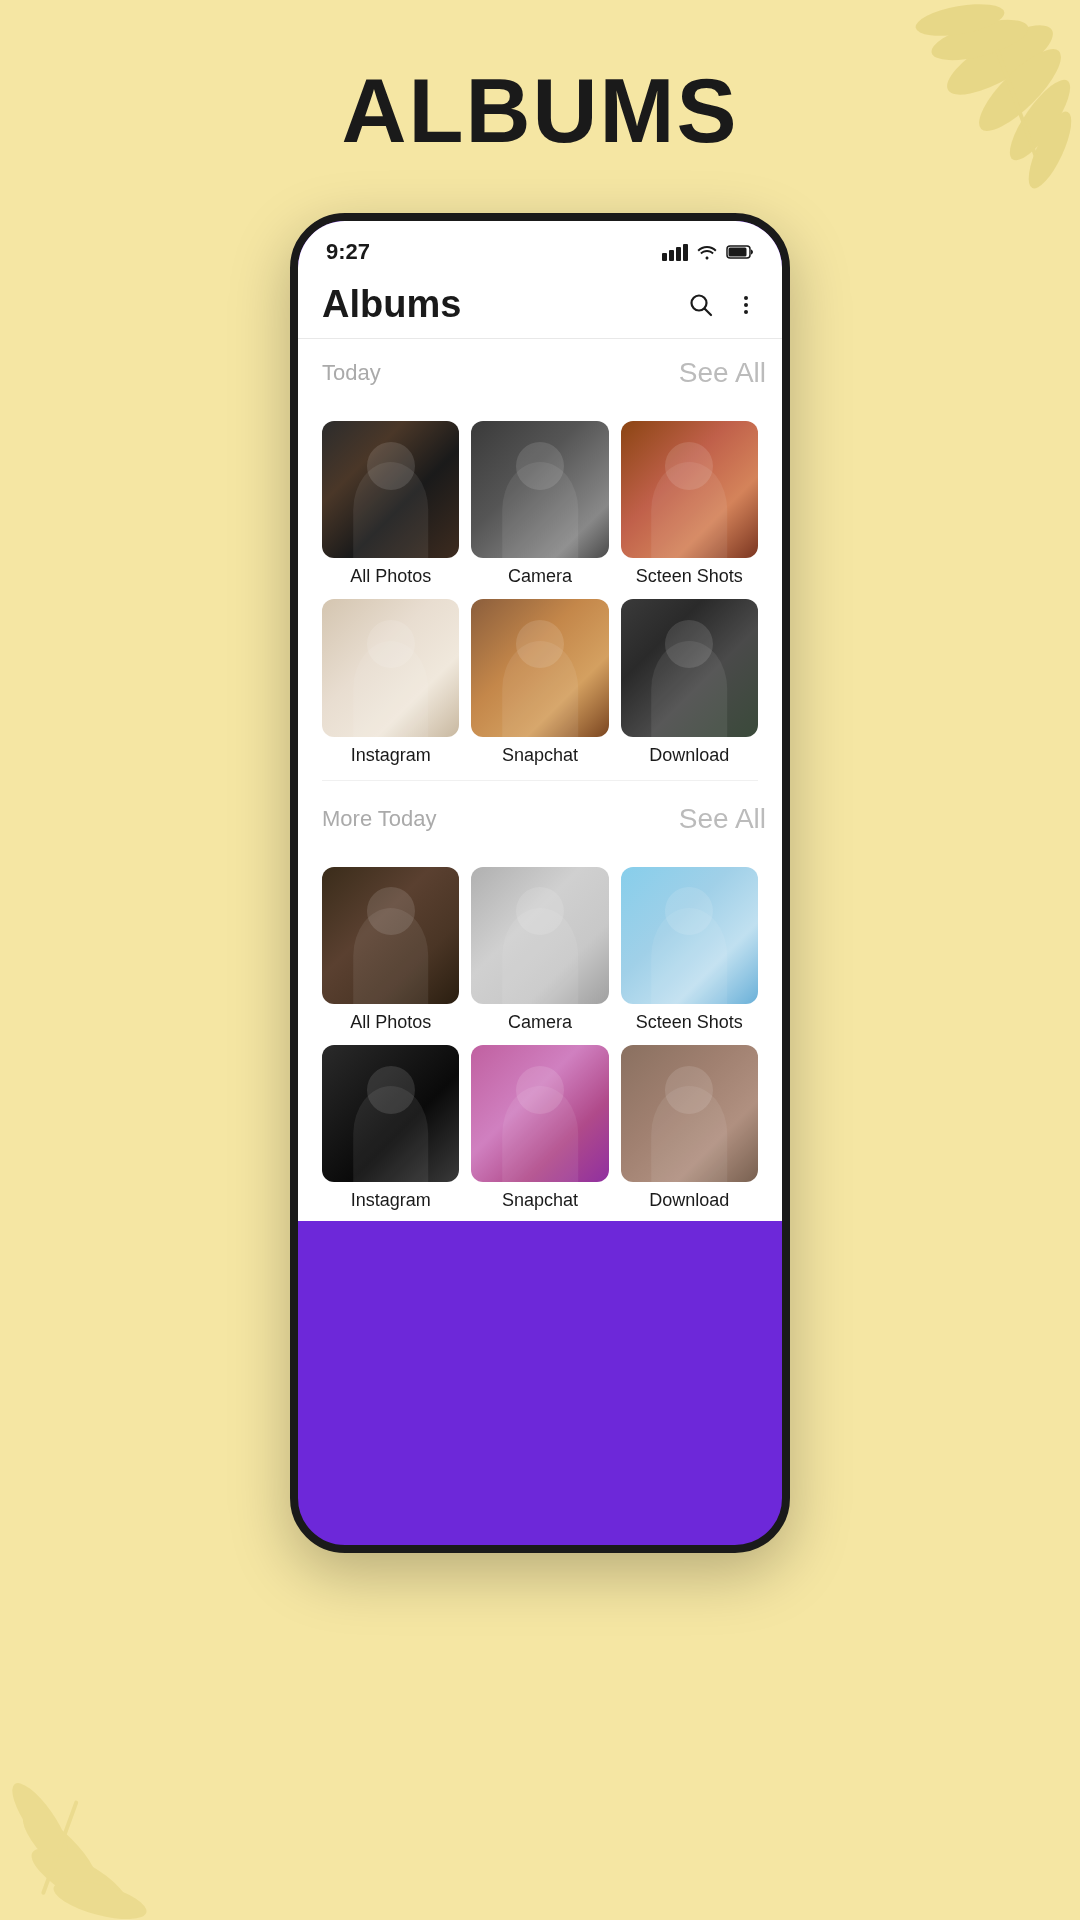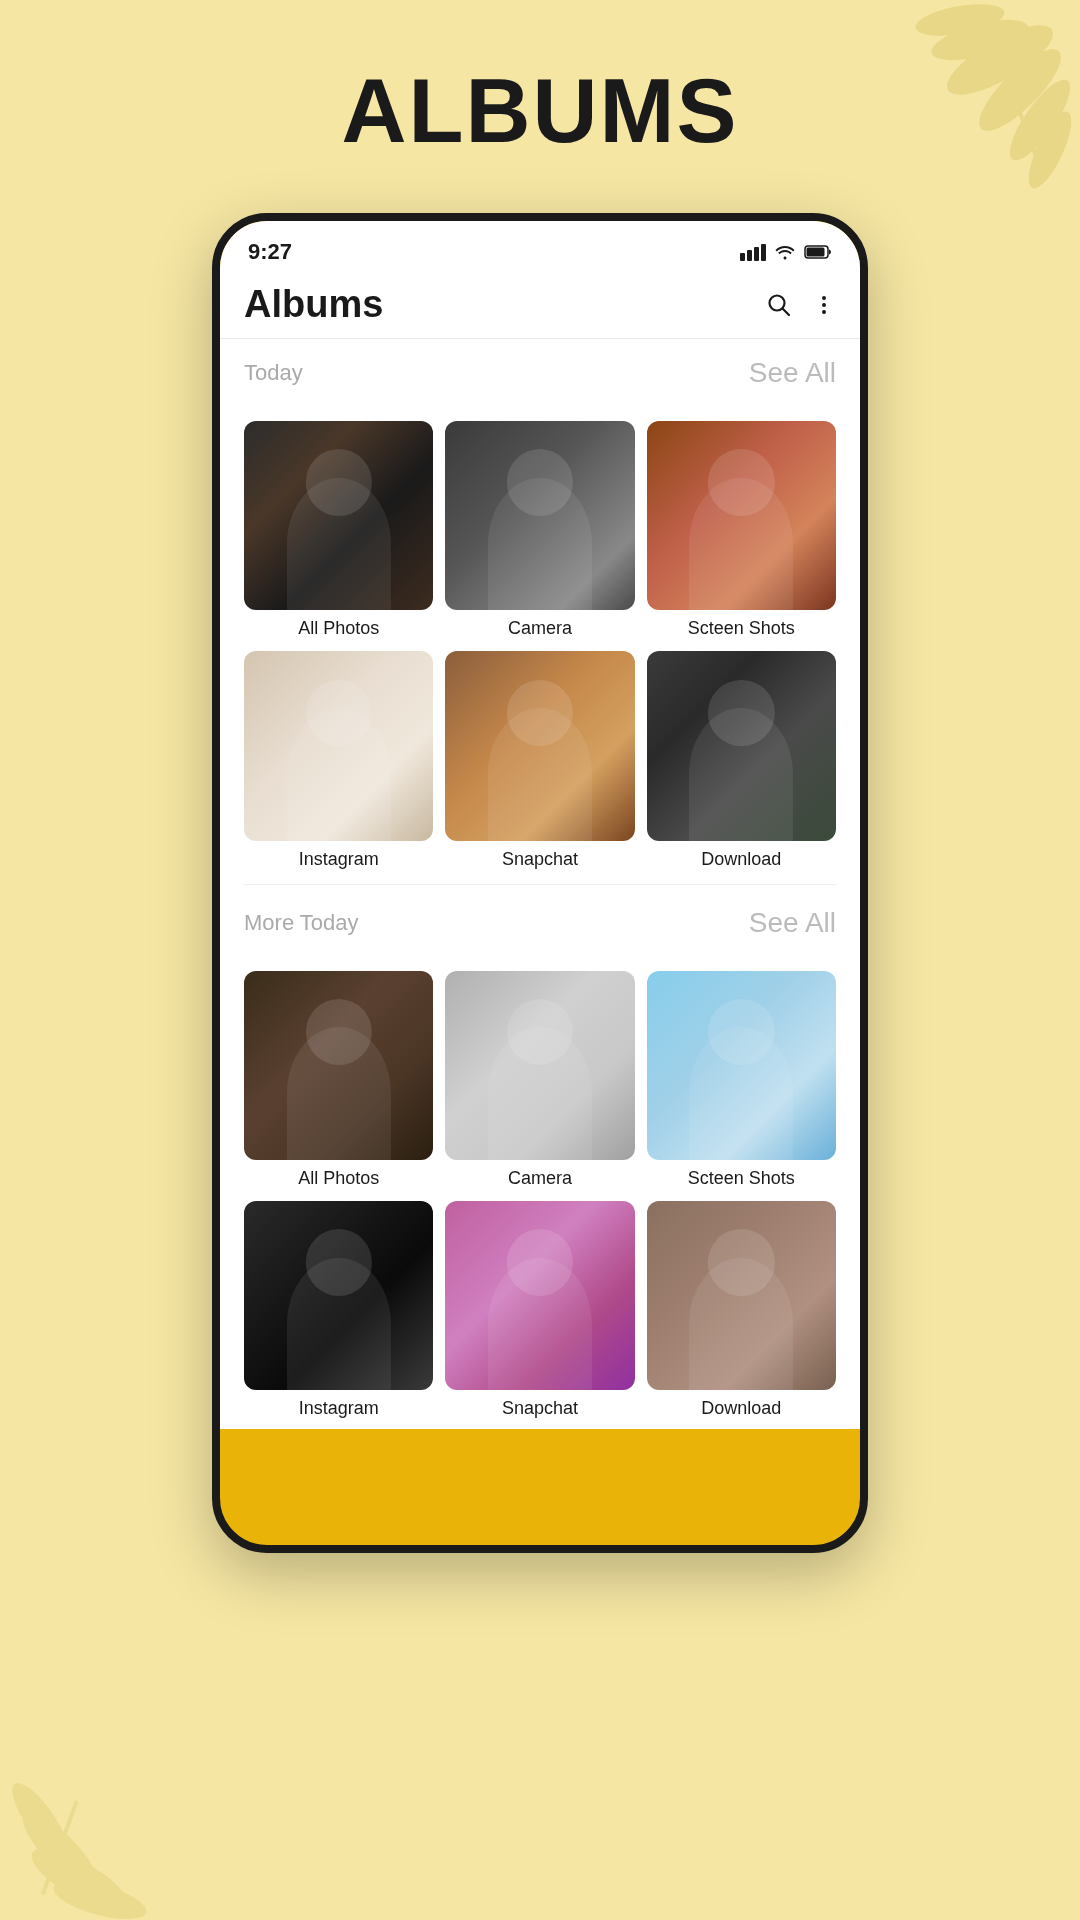--- a/index.html
+++ b/index.html
@@ -59,23 +59,23 @@
     .phone-container {
       position: relative;
       z-index: 2;
       display: flex;
       justify-content: center;
       align-items: flex-start;
       padding-top: 10px;
     }
 
     .phone {
-      width: 656px;
+      width: 500px;
       min-height: 1340px;
-      background: #eab308;
+      background: #6d28d9;
       border-radius: 55px;
       border: 8px solid #1a1a1a;
       overflow: hidden;
       box-shadow: 0 20px 60px rgba(0,0,0,0.25);
       position: relative;
     }
 
     
     .status-bar {
       display: flex;
@@ -153,21 +153,21 @@
     
     .phone-content {
       background: white;
       padding: 0;
       overflow-y: auto;
       height: calc(100% - 90px);
     }
 
     
     .section {
-      padding: 18px 24px 8px 24px;
+      padding: 18px 16px 8px 24px;
     }
 
     .section-header {
       display: flex;
       justify-content: space-between;
       align-items: center;
       margin-bottom: 16px;
     }
 
     .section-title {

